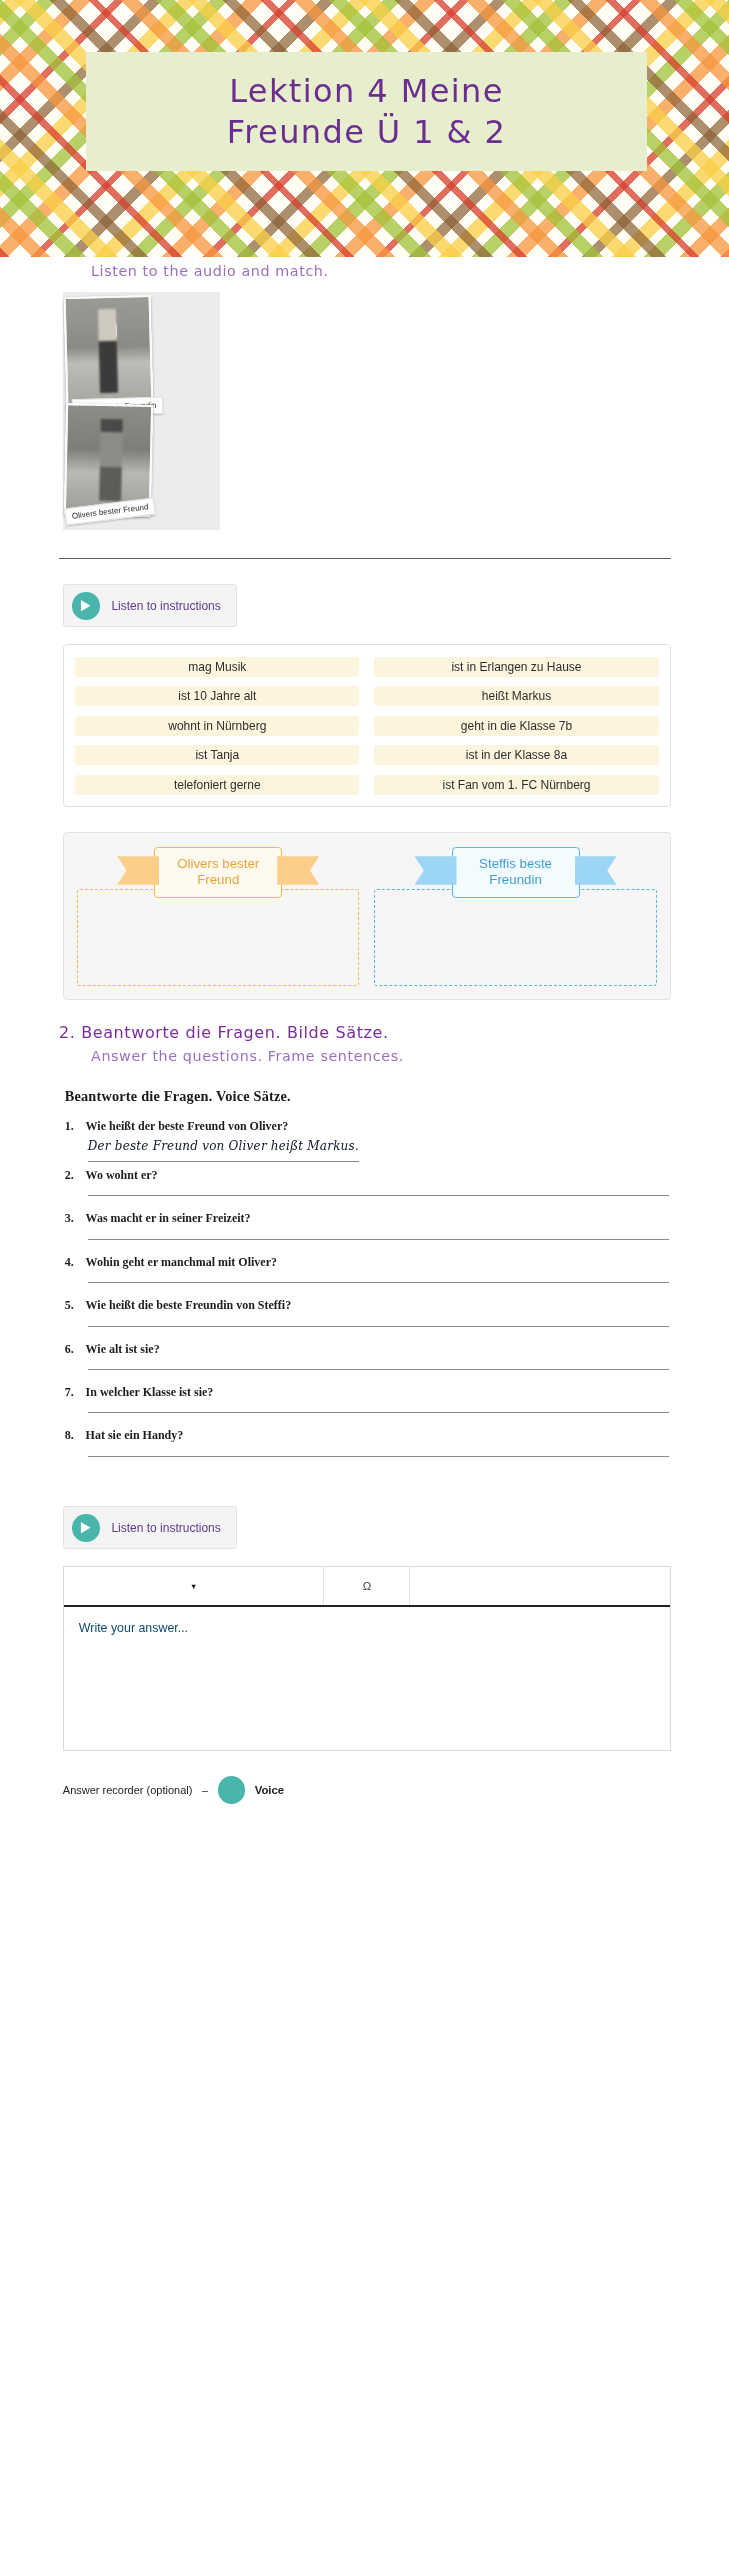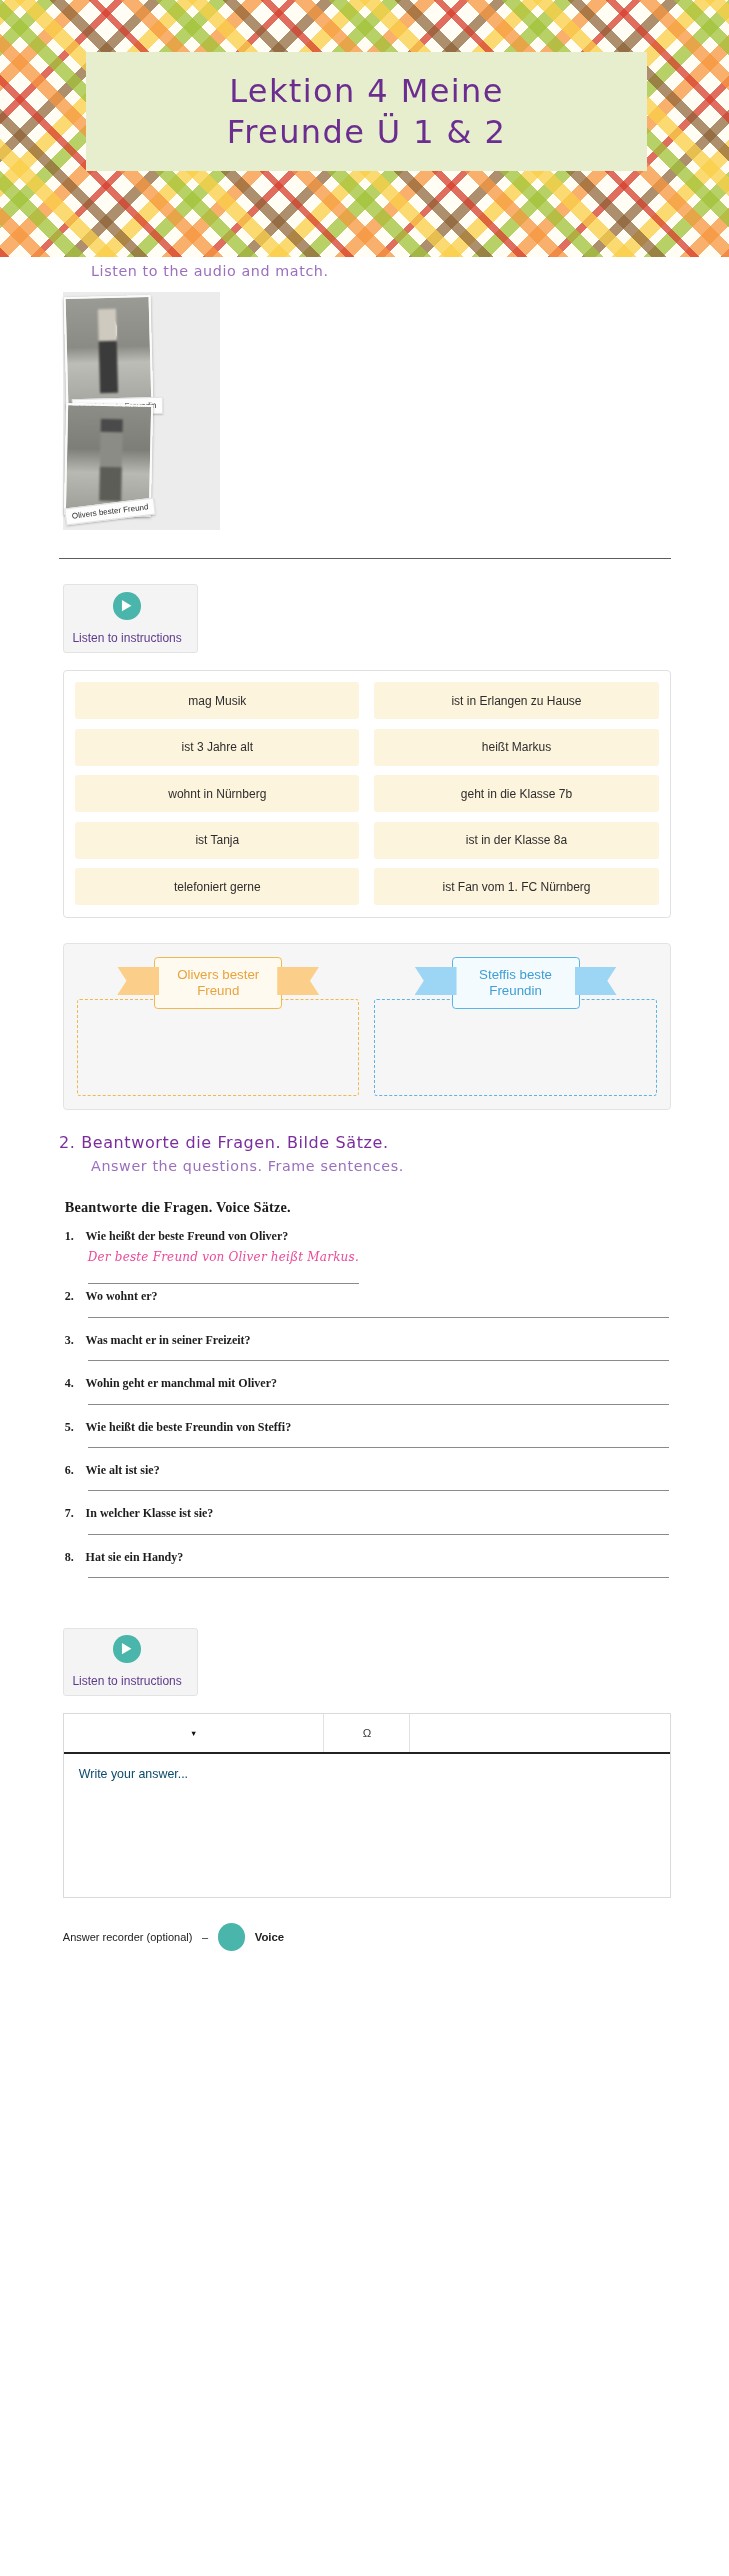--- a/index.html
+++ b/index.html
@@ -150,21 +150,20 @@
   .audio-btn {
     display:inline-flex;
     align-items:center;
     gap:11.4px;
     background:#f4f4f4;
     border:1px solid #e3e3e3;
     border-radius:2.9px;
     padding:6.7px 15px 6.7px 8.6px;
     margin:25px 0 0 3.8px;
     cursor:pointer;
-    flex-direction:column;
   }
   .play-circle {
     width:27.6px; height:27.6px;
     border-radius:50%;
     background:#49b5ab;
     display:flex; align-items:center; justify-content:center;
     flex:0 0 auto;
   }
   .play-circle svg { display:block; }
   .audio-label { font-size:12px; color:#5e3a8c; }
@@ -176,21 +175,21 @@
     border-radius:3.8px;
     background:#fff;
     padding:11.4px;
     display:grid;
     grid-template-columns:1fr 1fr;
     gap:9.5px 15px;
   }
   .chip {
     background:#fdf4dd;
     border-radius:2.9px;
-    height:37px;
+    height:20px;
     display:flex;
     align-items:center;
     justify-content:center;
     font-size:12px;
     color:#2d2d2d;
     cursor:grab;
     text-align:center;
     padding:0 5.7px;
   }
 
@@ -291,23 +290,23 @@
   .q-rule {
     height:1px;
     background:#8a8a8a;
     margin:12.4px 0 15px 23px;
     position:relative;
   }
   .q-answer {
     font-family:"DejaVu Serif", serif;
     font-style:italic;
     font-size:12px;
-    color:#ec4899;
+    color:#0f172a;
     margin:5.7px 0 1.9px 23px;
-    padding-bottom:19px;
+    padding-bottom:8px;
     border-bottom:1px solid #8a8a8a;
     display:inline-block;
     letter-spacing:0.2px;
   }
 
   
   .editor {
     margin:17px 0 0 3.8px;
     border:1px solid #dadada;
   }
@@ -391,21 +390,21 @@
             <polygon points="1,1 11,7 1,13" fill="#ffffff"></polygon>
           </svg>
         </span>
         <span class="audio-label">Listen to instructions</span>
       </div>
 
       
       <div class="bank">
         <div class="chip">mag Musik</div>
         <div class="chip">ist in Erlangen zu Hause</div>
-        <div class="chip">ist 3 Jahre alt</div>
+        <div class="chip">ist 10 Jahre alt</div>
         <div class="chip">heißt Markus</div>
         <div class="chip">wohnt in Nürnberg</div>
         <div class="chip">geht in die Klasse 7b</div>
         <div class="chip">ist Tanja</div>
         <div class="chip">ist in der Klasse 8a</div>
         <div class="chip">telefoniert gerne</div>
         <div class="chip">ist Fan vom 1. FC Nürnberg</div>
       </div>
 
       

